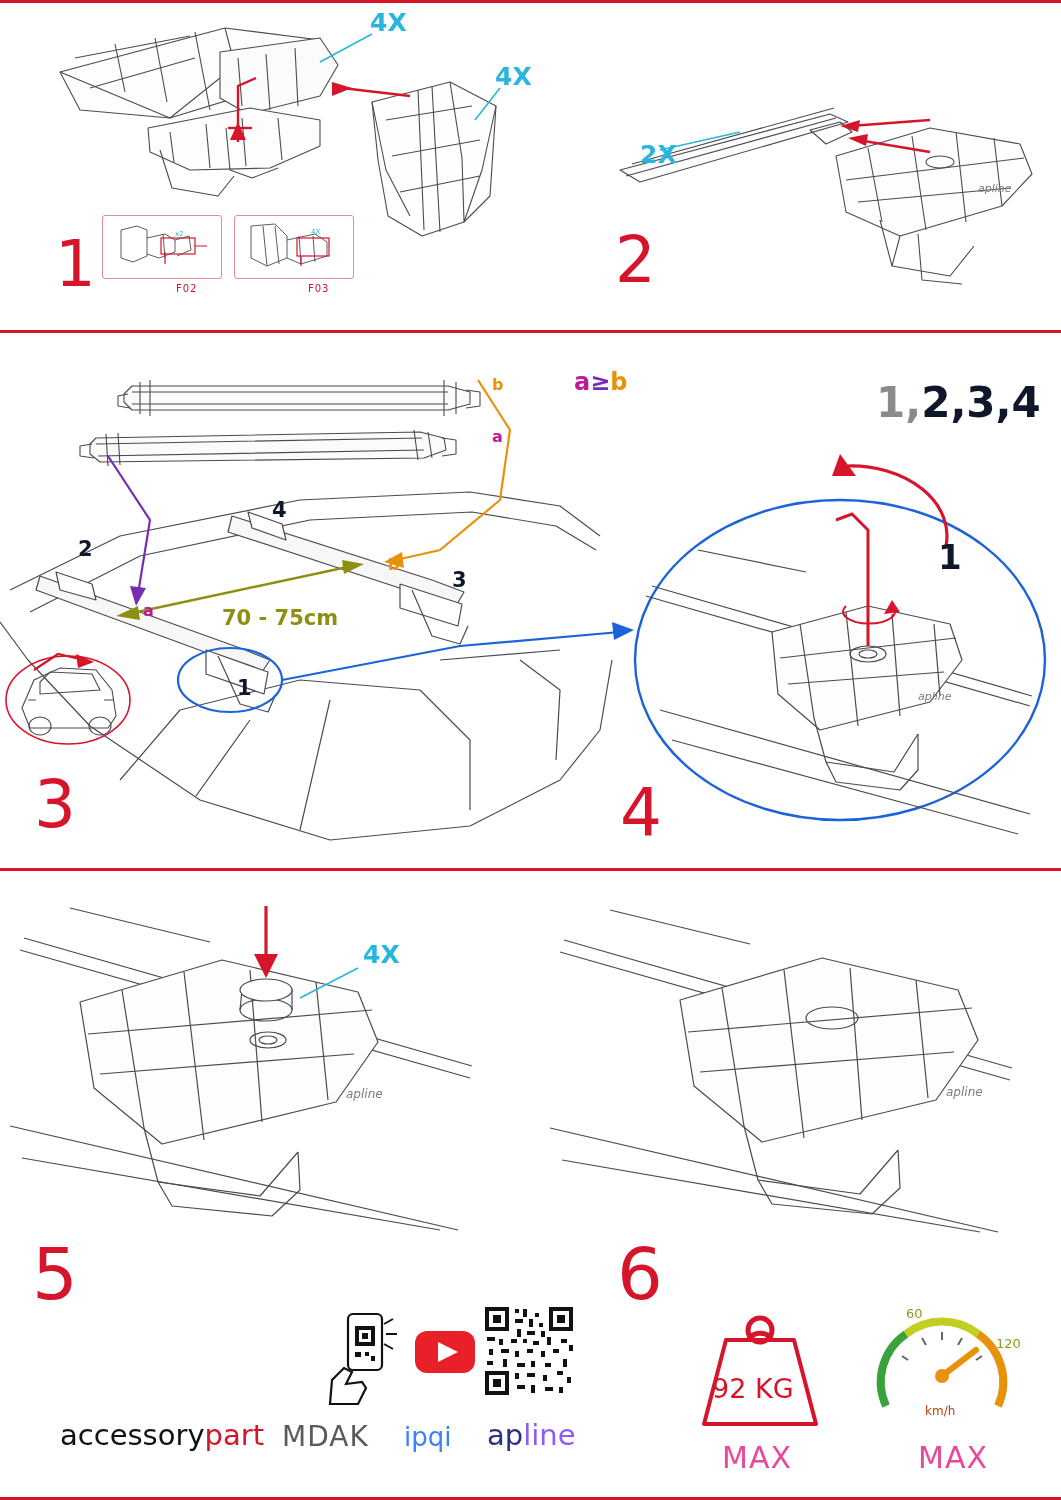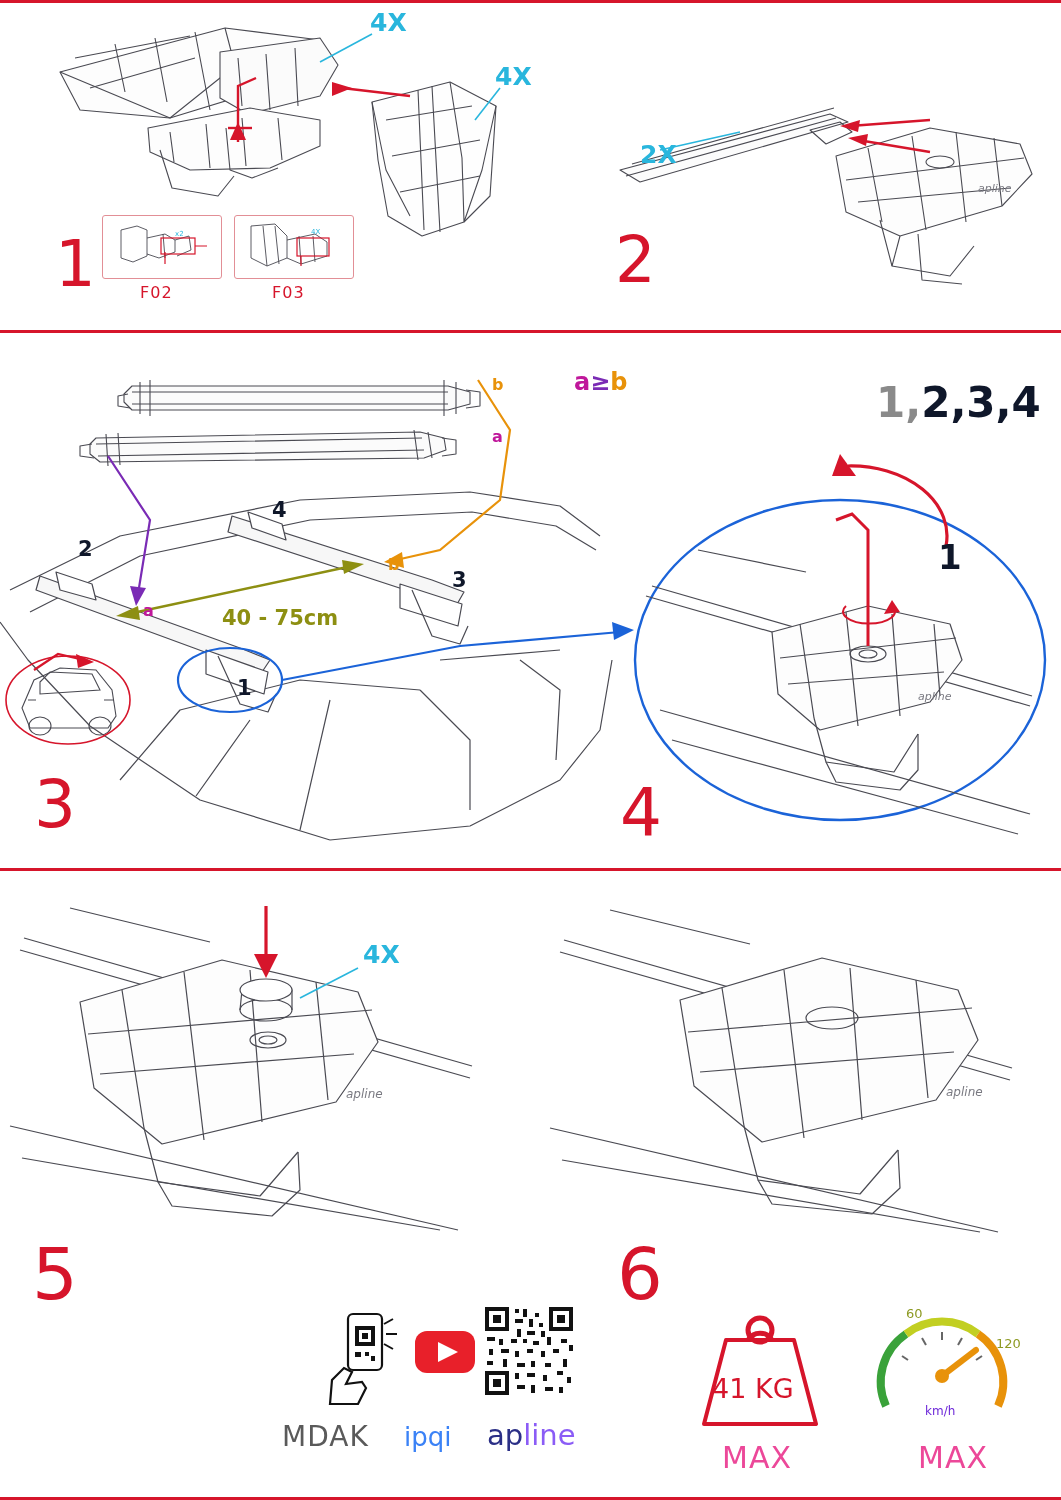--- a/index.html
+++ b/index.html
@@ -21,31 +21,31 @@
 
   .lbl{position:absolute;font-family:"DejaVu Sans",sans-serif;font-weight:700;}
   .lbl-cyan{color:#29b6dd;}
   .lbl-blue{color:#0f172a;}
   .lbl-gray{color:#8a8a8a;}
   .lbl-purple{color:#7a2bb5;}
   .lbl-orange{color:#e8920a;}
   .lbl-olive{color:#8d8f12;}
   .lbl-magenta{color:#c0179b;}
 
-  .boxlabel{position:absolute;font-family:"DejaVu Sans",sans-serif;color:#d6152b;font-size:16px;letter-spacing:1px;}
+  .boxlabel{position:absolute;font-family:"DejaVu Sans",sans-serif;color:#d6152b;font-size:10px;letter-spacing:1px;margin-left:36px;}
 
   .footer-code{position:absolute;font-family:"DejaVu Sans",sans-serif;font-size:34px;color:#2b2f86;letter-spacing:1px;}
   .brand{position:absolute;font-family:"DejaVu Sans",sans-serif;}
 
   .maxtext{position:absolute;font-family:"DejaVu Sans",sans-serif;font-size:30px;color:#ec4899;letter-spacing:1px;}
 
   .wlbl{position:absolute;font-family:"DejaVu Sans",sans-serif;font-size:27px;color:#d6152b;font-weight:400;}
 
   .gauge-num{position:absolute;font-family:"DejaVu Sans",sans-serif;font-size:13px;color:#8d9a23;}
-  .gauge-unit{position:absolute;font-family:"DejaVu Sans",sans-serif;font-size:12px;color:#6d28d9;}
+  .gauge-unit{position:absolute;font-family:"DejaVu Sans",sans-serif;font-size:12px;color:#c2410c;}
 
   .minibox{position:absolute;border:1px solid #e28f96;border-radius:3px;background:#fff;}
 </style>
 </head>
 <body>
 
 <div class="sheet">
 
   <div class="hr top"></div>
   <div class="hr r1"></div>
@@ -230,21 +230,21 @@
 
   <div class="lbl lbl-orange" style="left:492px;top:375px;font-size:16px;">b</div>
   <div class="lbl lbl-magenta" style="left:492px;top:427px;font-size:16px;">a</div>
   <div class="lbl lbl-magenta" style="left:143px;top:601px;font-size:16px;">a</div>
   <div class="lbl lbl-orange" style="left:388px;top:555px;font-size:16px;">b</div>
 
   <div class="lbl" style="left:574px;top:368px;font-size:24px;">
     <span class="lbl-magenta">a</span><span class="lbl-purple">≥</span><span class="lbl-orange">b</span>
   </div>
 
-  <div class="lbl lbl-olive" style="left:222px;top:606px;font-size:21px;">40 - 75cm</div>
+  <div class="lbl lbl-olive" style="left:222px;top:606px;font-size:21px;">70 - 75cm</div>
 
   <div class="lbl lbl-blue" style="left:237px;top:676px;font-size:21px;">1</div>
   <div class="lbl lbl-blue" style="left:78px;top:537px;font-size:21px;">2</div>
   <div class="lbl lbl-blue" style="left:452px;top:568px;font-size:21px;">3</div>
   <div class="lbl lbl-blue" style="left:272px;top:498px;font-size:21px;">4</div>
 
   <div class="step-num" style="left:34px;top:772px;font-size:66px;">3</div>
 
   <div class="panel" style="left:600px;top:410px;width:460px;height:440px;">
     <svg width="460" height="440" viewBox="0 0 460 440">
@@ -403,36 +403,39 @@
         <rect x="74" y="66" width="6" height="4"></rect>
           <rect x="84" y="72" width="4" height="6"></rect>
         <rect x="34" y="80" width="8" height="4"></rect>
           <rect x="48" y="80" width="4" height="8"></rect>
           <rect x="62" y="82" width="8" height="4"></rect>
         <rect x="76" y="82" width="4" height="6"></rect>
       </g>
     </svg>
   </div>
 
+  <div class="brand" style="left:60px;top:1418px;font-size:29px;">
+    <span style="color:#111;">accessory</span><span style="color:#d6152b;">part</span>
+  </div>
   <div class="brand" style="left:282px;top:1420px;font-size:28px;color:#5a5a5a;letter-spacing:1px;">MDAK</div>
   <div class="brand" style="left:404px;top:1422px;font-size:26px;color:#3b82f6;">ipqi</div>
   <div class="brand" style="left:487px;top:1418px;font-size:29px;">
     <span style="color:#2b2f86;">ap</span><span style="color:#8b5cf6;">line</span>
   </div>
 
   <div class="step-num" style="left:617px;top:1238px;font-size:72px;">6</div>
 
   <div class="panel" style="left:690px;top:1300px;width:140px;height:132px;">
     <svg width="140" height="132" viewBox="0 0 140 132">
       <path d="M36 40 L104 40 L126 124 L14 124 Z" fill="#fff" stroke="#d6152b" stroke-width="4" stroke-linejoin="round"></path>
       <path d="M58 40 A 14 14 0 0 1 82 40" fill="none" stroke="#d6152b" stroke-width="5"></path>
       <circle cx="70" cy="30" r="12" fill="none" stroke="#d6152b" stroke-width="5"></circle>
     </svg>
   </div>
-  <div class="wlbl" style="left:712px;top:1373px;">41 KG</div>
+  <div class="wlbl" style="left:712px;top:1373px;">92 KG</div>
   <div class="maxtext" style="left:722px;top:1440px;">MAX</div>
 
   <div class="panel" style="left:872px;top:1298px;width:140px;height:140px;">
     <svg width="140" height="140" viewBox="0 0 140 140">
       <path d="M14 108 A 58 58 0 0 1 34 36" fill="none" stroke="#3aa23a" stroke-width="8"></path>
       <path d="M34 36 A 58 58 0 0 1 106 36" fill="none" stroke="#c2cf22" stroke-width="8"></path>
       <path d="M106 36 A 58 58 0 0 1 126 108" fill="none" stroke="#e8920a" stroke-width="8"></path>
       <circle cx="70" cy="78" r="7" fill="#e8920a"></circle>
       <path d="M70 78 L104 52" stroke="#e8920a" stroke-width="6" stroke-linecap="round" fill="none"></path>
       <g stroke="#666" stroke-width="2">

